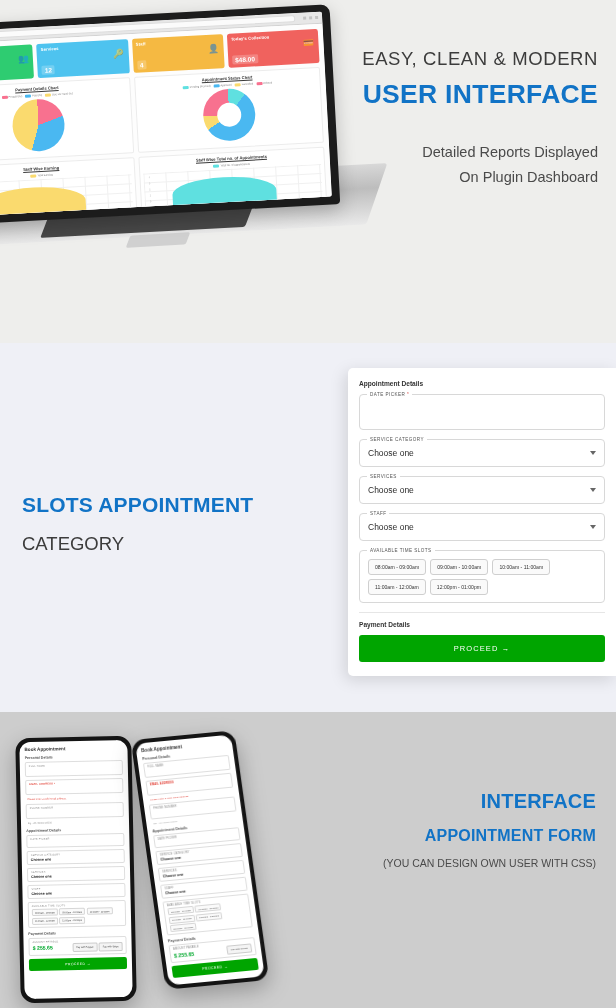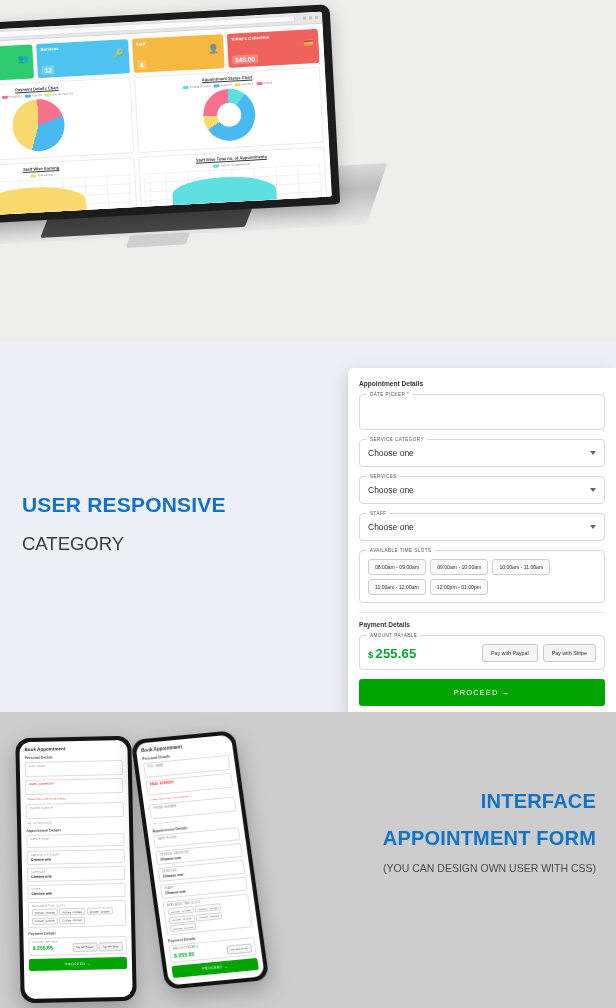--- a/index.html
+++ b/index.html
@@ -76,21 +76,21 @@
   .amtrow{display:flex;align-items:center;justify-content:space-between;padding-top:3px;}
   .amt{font-size:13px;color:#00a82d;font-weight:bold;letter-spacing:.2px;}
   .amt .cur{font-size:9.5px;margin-right:2px;}
   .paybtns{display:flex;gap:5px;}
   .paybtn{border:1px solid #c8c8c8;border-radius:3px;background:#f5f5f5;font-size:5.3px;color:#333;padding:5px 8px;}
   .proceed{background:#00a500;color:#fff;text-align:center;font-size:7.5px;letter-spacing:1.1px;padding:9px 0;border-radius:3px;margin-top:4px;}
   
   #sec3{top:712px;height:296px;background:#cdcdcd;}
   .s3-text{position:absolute;right:20px;top:78px;text-align:right;}
   .s3-l1{font-size:20px;font-weight:bold;color:#1173c6;letter-spacing:.2px;}
-  .s3-l2{font-size:20px;font-weight:bold;color:#1173c6;letter-spacing:.2px;margin-top:14px;}
+  .s3-l2{font-size:16px;font-weight:bold;color:#1173c6;letter-spacing:.2px;margin-top:14px;}
   .s3-l3{font-size:10.5px;color:#4a4a4a;margin-top:12px;}
   
   .phone{position:absolute;background:#141414;border-radius:14px;padding:4px;box-sizing:border-box;box-shadow:0 8px 22px rgba(0,0,0,.28);}
   #phone1{left:18px;top:25px;width:116px;height:265px;transform:rotate(-1.2deg);}
   #phone2{left:148px;top:22px;width:104px;height:252px;transform:rotate(-8deg) skewY(2.5deg);}
   .pscreen{width:100%;height:100%;background:#fff;border-radius:11px;overflow:hidden;padding:5px 5px 0;box-sizing:border-box;}
   .ph-title{font-size:4.6px;font-weight:bold;color:#333;}
   .ph-sec{font-size:3.6px;font-weight:bold;color:#555;margin:4px 0 2px;}
   .ph-field{border:1px solid #dedede;border-radius:2px;padding:2px 3px;margin-bottom:3px;position:relative;}
   .ph-lab{font-size:2.6px;color:#888;text-transform:uppercase;letter-spacing:.2px;}
@@ -221,25 +221,33 @@
                 <div class="hump" style="background:#5fe0e0"></div>
               </div>
             </div>
           </div>
 
         </div>
       </div>
     </div>
   </div>
 
+  <div class="s1-text">
+    <div class="s1-kicker">EASY, CLEAN &amp; MODERN</div>
+    <div class="s1-title">USER INTERFACE</div>
+    <div class="s1-sub">
+      <div>Detailed Reports Displayed</div>
+      <div>On Plugin Dashboard</div>
+    </div>
+  </div>
 </div>
 
 <div class="section" id="sec2">
   <div class="s2-text">
-    <div class="s2-title">USER RESPONSIVE</div>
+    <div class="s2-title">SLOTS APPOINTMENT</div>
     <div class="s2-sub">CATEGORY</div>
   </div>
 
   <div class="formcard">
     <div class="fh">Appointment Details</div>
 
     <div class="fieldset">
       <span class="flegend"><span>DATE PICKER</span> <span class="req">*</span></span>
       <div class="fval datebox"></div>
     </div>
@@ -269,32 +277,20 @@
         <span class="slot">09:00am - 10:00am</span>
         <span class="slot">10:00am - 11:00am</span>
         <span class="slot">11:00am - 12:00am</span>
         <span class="slot">12:00pm - 01:00pm</span>
       </div>
     </div>
 
     <div class="divider"></div>
     <div class="fh">Payment Details</div>
 
-    <div class="fieldset">
-      <span class="flegend">AMOUNT PAYABLE</span>
-      <div class="amtrow">
-        <div class="amt">
-          <span class="cur">$</span><span>255.65</span>
-        </div>
-        <div class="paybtns">
-          <span class="paybtn">Pay with Paypal</span>
-          <span class="paybtn">Pay with Stripe</span>
-        </div>
-      </div>
-    </div>
 
     <div class="proceed">PROCEED →</div>
   </div>
 </div>
 
 <div class="section" id="sec3">
 
   <div class="phone" id="phone1">
     <div class="pscreen">
       <div class="ph-title">Book Appointment</div>

